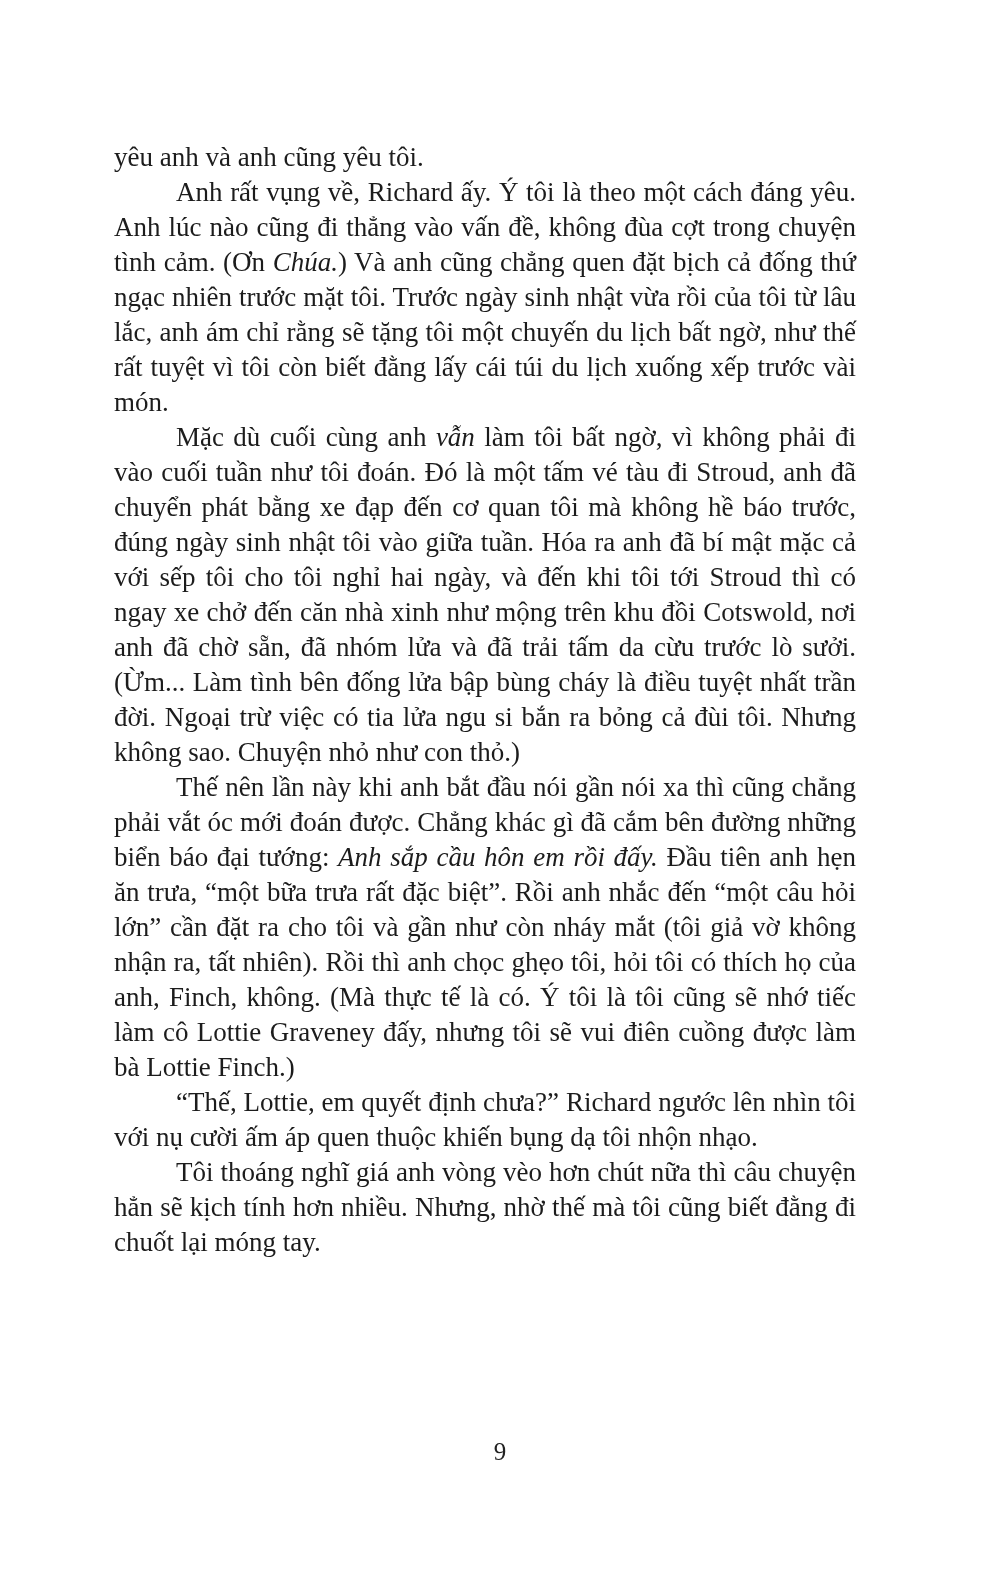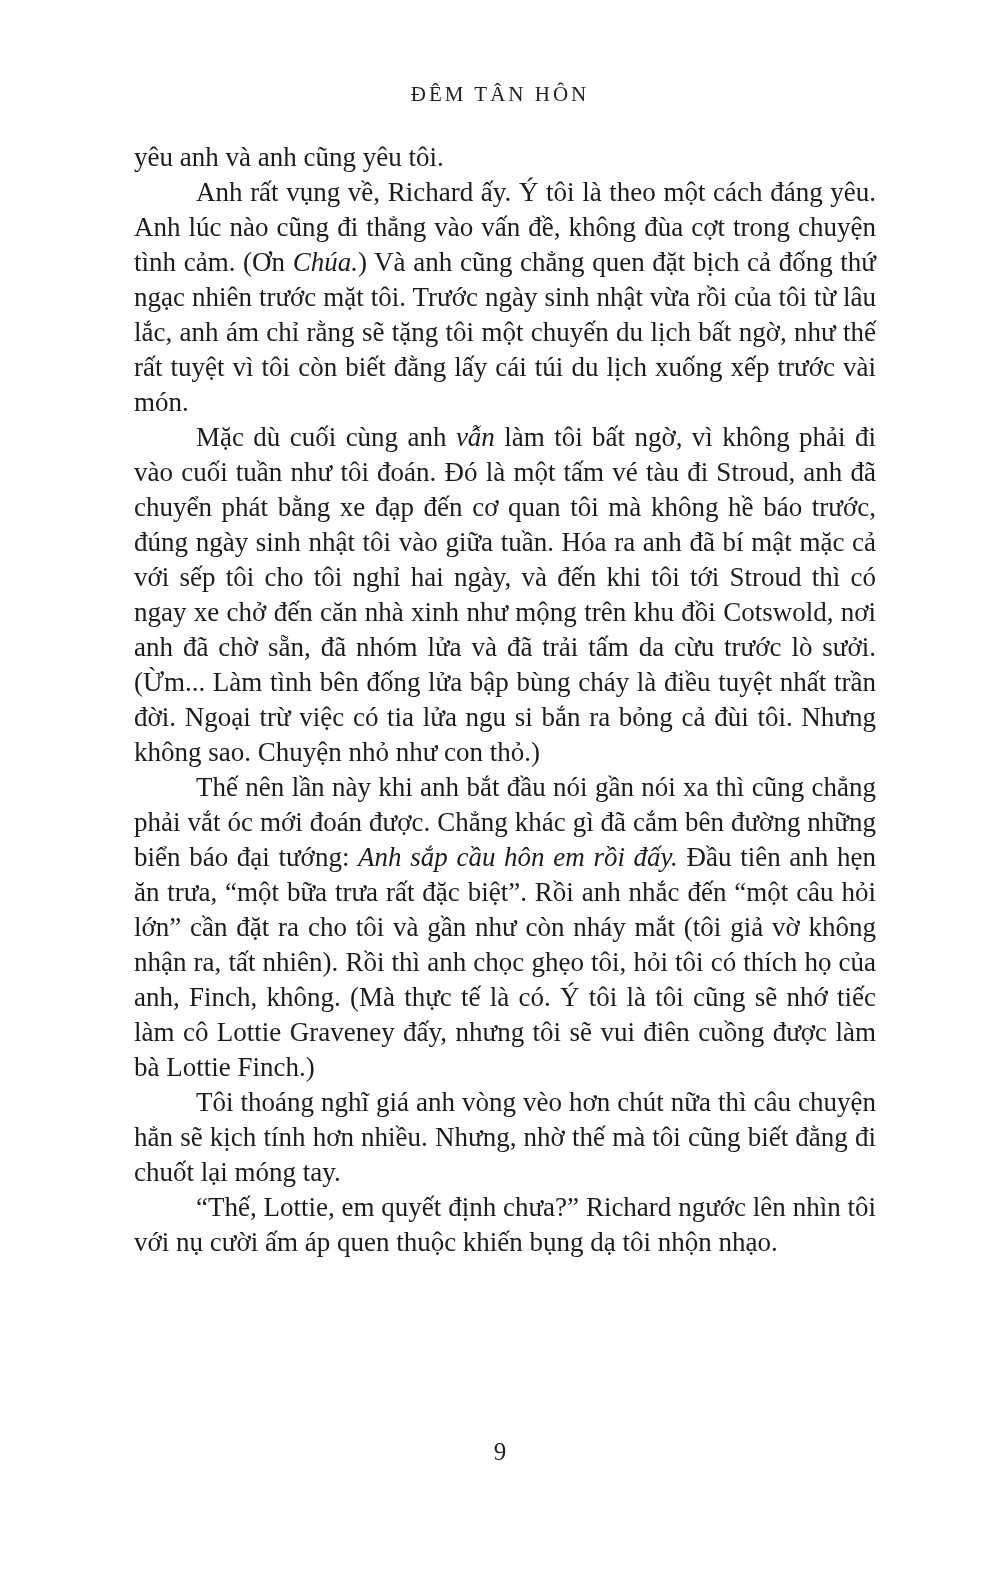--- a/index.html
+++ b/index.html
@@ -22,21 +22,21 @@
     left: 0;
     right: 0;
     text-align: center;
     font-size: 21px;
     letter-spacing: 3px;
     color: #222222;
   }
   .body-text {
     position: absolute;
     top: 140px;
-    left: 134px;
+    left: 114px;
     width: 742px;
     font-size: 27px;
     line-height: 35px;
     text-align: justify;
     color: #1c1c1c;
   }
   .para {
     margin: 0;
     padding: 0;
     text-indent: 62px;
@@ -55,34 +55,33 @@
     text-align: center;
     font-size: 25px;
     color: #222222;
   }
 </style>
 </head>
 <body>
 
 <div class="page">
 
-  <div class="running-header">ĐÊM TÂN HÔN</div>
 
   <div class="body-text">
 
     <p class="para no-indent"><span>yêu anh và anh cũng yêu tôi.</span></p>
 
 
     <p class="para"><span>Anh rất vụng về, Richard ấy. Ý tôi là theo một cách đáng yêu. Anh lúc nào cũng đi thẳng vào vấn đề, không đùa cợt trong chuyện tình cảm. (Ơn </span><em>Chúa.</em><span>) Và anh cũng chẳng quen đặt bịch cả đống thứ ngạc nhiên trước mặt tôi. Trước ngày sinh nhật vừa rồi của tôi từ lâu lắc, anh ám chỉ rằng sẽ tặng tôi một chuyến du lịch bất ngờ, như thế rất tuyệt vì tôi còn biết đằng lấy cái túi du lịch xuống xếp trước vài món.</span></p>
 
     <p class="para"><span>Mặc dù cuối cùng anh </span><em>vẫn</em><span> làm tôi bất ngờ, vì không phải đi vào cuối tuần như tôi đoán. Đó là một tấm vé tàu đi Stroud, anh đã chuyển phát bằng xe đạp đến cơ quan tôi mà không hề báo trước, đúng ngày sinh nhật tôi vào giữa tuần. Hóa ra anh đã bí mật mặc cả với sếp tôi cho tôi nghỉ hai ngày, và đến khi tôi tới Stroud thì có ngay xe chở đến căn nhà xinh như mộng trên khu đồi Cotswold, nơi anh đã chờ sẵn, đã nhóm lửa và đã trải tấm da cừu trước lò sưởi. (Ừm... Làm tình bên đống lửa bập bùng cháy là điều tuyệt nhất trần đời. Ngoại trừ việc có tia lửa ngu si bắn ra bỏng cả đùi tôi. Nhưng không sao. Chuyện nhỏ như con thỏ.)</span></p>
 
     <p class="para"><span>Thế nên lần này khi anh bắt đầu nói gần nói xa thì cũng chẳng phải vắt óc mới đoán được. Chẳng khác gì đã cắm bên đường những biển báo đại tướng: </span><em>Anh sắp cầu hôn em rồi đấy.</em><span> Đầu tiên anh hẹn ăn trưa, “một bữa trưa rất đặc biệt”. Rồi anh nhắc đến “một câu hỏi lớn” cần đặt ra cho tôi và gần như còn nháy mắt (tôi giả vờ không nhận ra, tất nhiên). Rồi thì anh chọc ghẹo tôi, hỏi tôi có thích họ của anh, Finch, không. (Mà thực tế là có. Ý tôi là tôi cũng sẽ nhớ tiếc làm cô Lottie Graveney đấy, nhưng tôi sẽ vui điên cuồng được làm bà Lottie Finch.)</span></p>
 
+    <p class="para"><span>“Thế, Lottie, em quyết định chưa?” Richard ngước lên nhìn tôi với nụ cười ấm áp quen thuộc khiến bụng dạ tôi nhộn nhạo.</span></p>
+
     <p class="para"><span>Tôi thoáng nghĩ giá anh vòng vèo hơn chút nữa thì câu chuyện hẳn sẽ kịch tính hơn nhiều. Nhưng, nhờ thế mà tôi cũng biết đằng đi chuốt lại móng tay.</span></p>
-
-    <p class="para"><span>“Thế, Lottie, em quyết định chưa?” Richard ngước lên nhìn tôi với nụ cười ấm áp quen thuộc khiến bụng dạ tôi nhộn nhạo.</span></p>
 
   </div>
 
   <div class="page-number">9</div>
 
 </div>
 
 </body></html>

